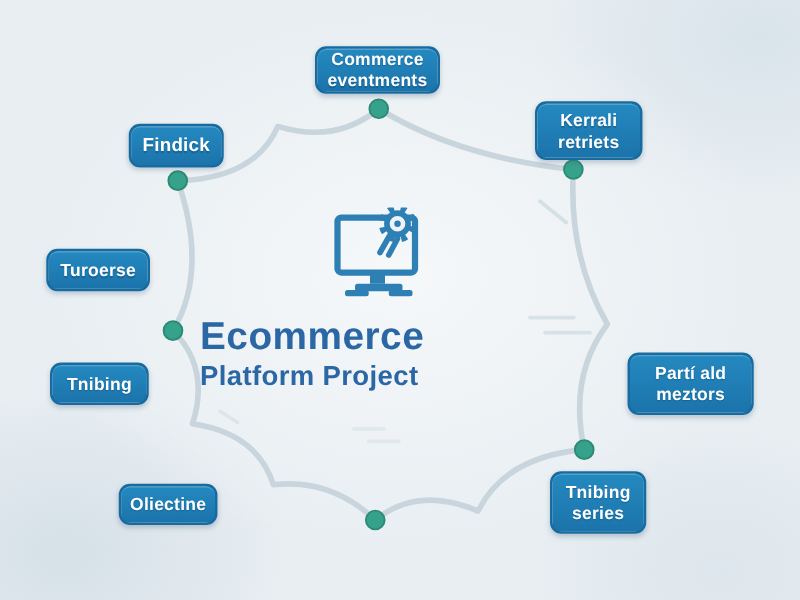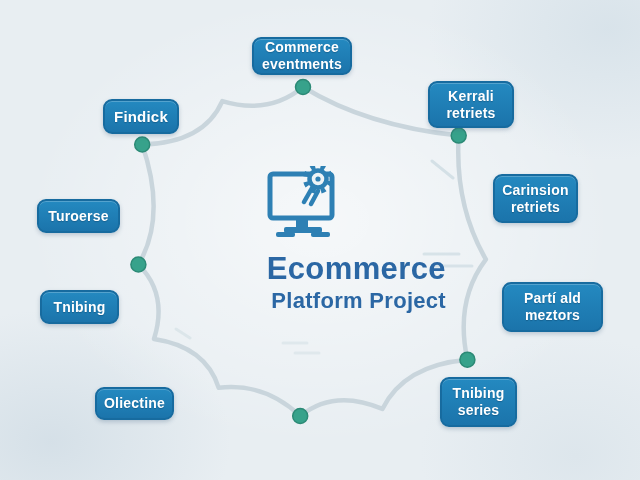--- a/index.html
+++ b/index.html
@@ -26,21 +26,21 @@
   .n-tr     {left:428px;top:81px; width:86px; height:47px;}
   .n-r      {left:493px;top:174px;width:85px; height:49px;}
   .n-br     {left:502px;top:282px;width:101px; height:50px;}
   .n-b2     {left:440px;top:377px;width:77px; height:50px;}
   .n-bottom {left:246px;top:423px;width:108px;height:33px;font-size:15px;}
   .n-bl     {left:95px; top:387px;width:79px; height:33px;}
   .n-l2     {left:40px; top:290px;width:79px; height:34px;}
   .n-left   {left:37px; top:199px;width:83px; height:34px;text-align:right;}
   .n-tl     {left:103px;top:99px; width:76px; height:35px;font-size:15px;}
   .center-block{
-    position:absolute;left:160px;top:166px;width:286px;text-align:right;color:#2b67a4;
+    position:absolute;left:160px;top:166px;width:286px;text-align:left;color:#2b67a4;
   }
   .center-icon{display:block;margin:0 auto 10px auto;}
   .title-line1{font-size:31px;font-weight:bold;letter-spacing:.4px;line-height:1.2;}
   .title-line2{font-size:22px;font-weight:bold;letter-spacing:.3px;line-height:1.25;}
 </style>
 </head>
 <body>
 
 <div class="stage">
 
@@ -88,24 +88,20 @@
   </div>
 
   <div class="node n-top">
     <span>Commerce</span>
     <span>eventments</span>
   </div>
   <div class="node n-tr">
     <span>Kerrali</span>
     <span>retriets</span>
   </div>
-  <div class="node n-r">
-    <span>Carinsion</span>
-    <span>retriets</span>
-  </div>
   <div class="node n-br">
     <span>Partí ald</span>
     <span>meztors</span>
   </div>
   <div class="node n-b2">
     <span>Tnibing</span>
     <span>series</span>
   </div>
   <div class="node n-bl">
     <span>Oliectine</span>

